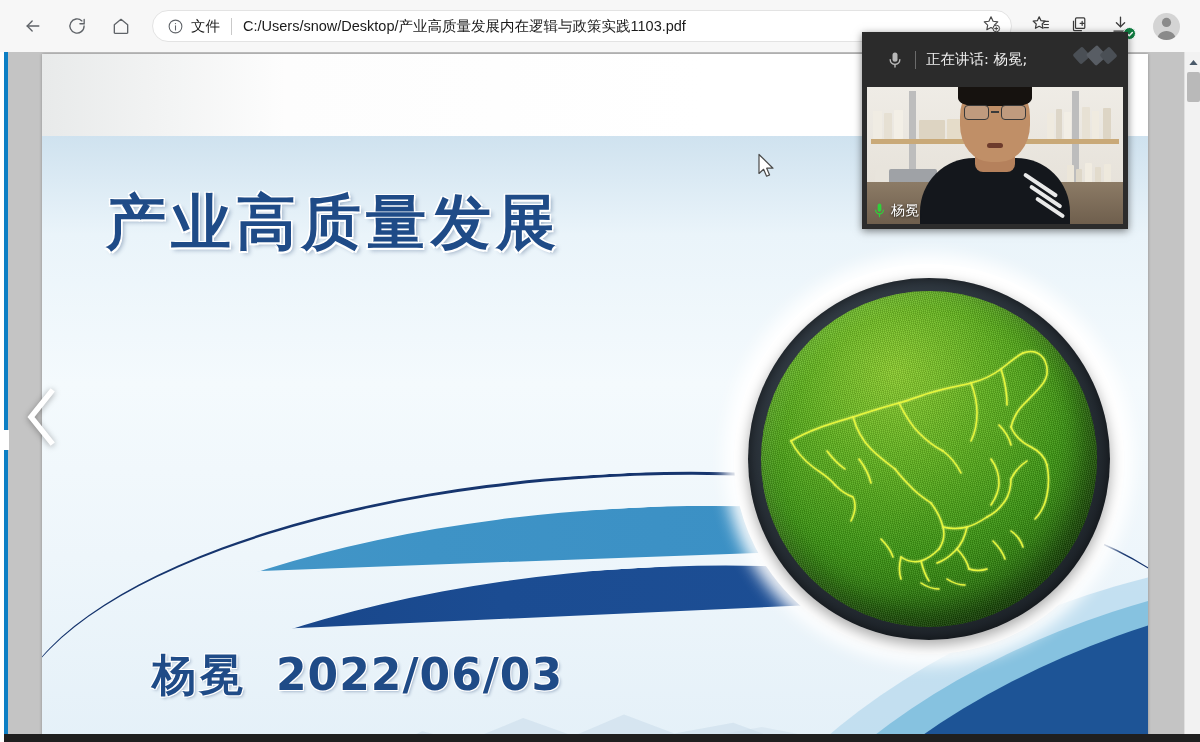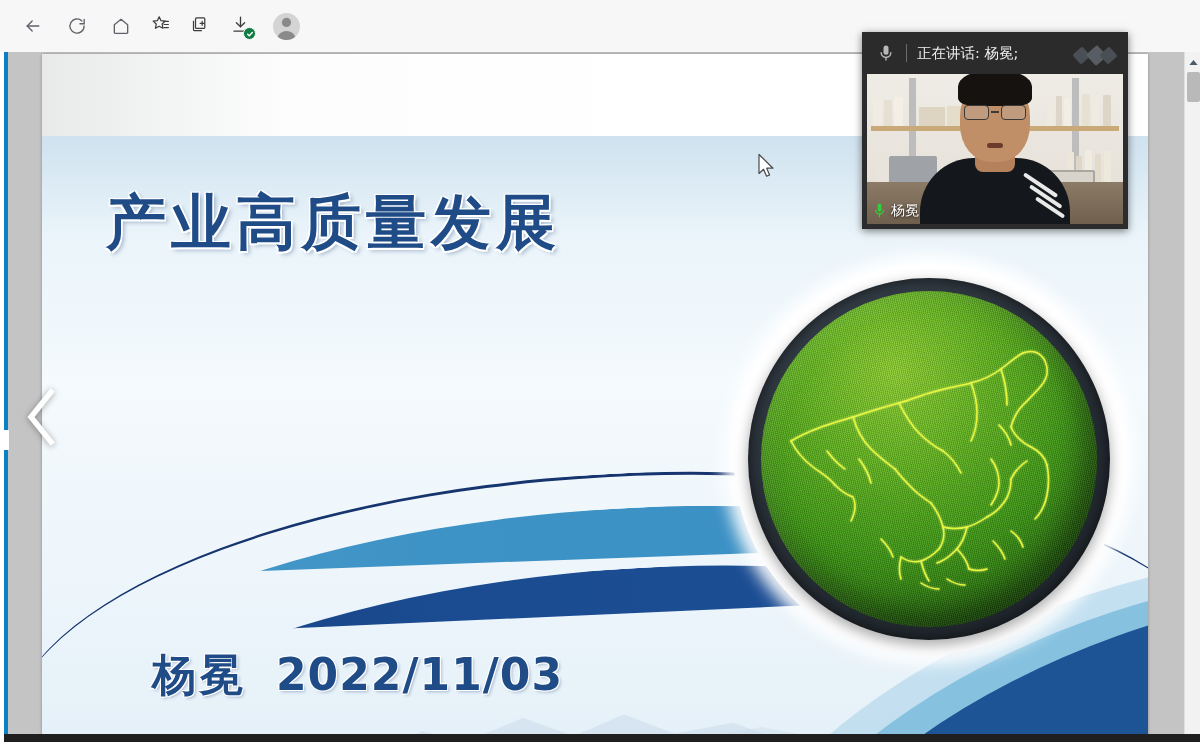--- a/index.html
+++ b/index.html
@@ -260,22 +260,22 @@
   }
 
   
   #video-overlay{
     position:absolute; left:862px; top:32px; width:266px; height:197px;
     z-index:80; background:#2c2c2c;
     box-shadow:0 2px 8px rgba(0,0,0,.5);
     display:flex; flex-direction:column;
   }
   #video-header{
-    height:42px; background:#2b2b2b; display:flex; align-items:center;
-    padding:0 14px; position:relative; flex:0 0 auto;
+    height:55px; background:#2b2b2b; display:flex; align-items:center;
+    padding:0 23px; position:relative; flex:0 0 auto;
   }
   #mic-icon-hdr{ width:20px;height:20px;color:#b8b8b8;flex:0 0 auto; }
   #hdr-sep{ width:1px;height:18px;background:#6b6b6b;margin:0 10px;flex:0 0 auto; }
   #speaking-text{
     color:#ededed; font-size:14.5px; white-space:nowrap;
     font-family:"DejaVu Sans","Liberation Sans",sans-serif;
   }
   #meeting-logo{
     position:absolute; right:10px; top:12px; width:46px; height:22px;
     display:flex; align-items:center;
@@ -383,20 +383,39 @@
   </div>
 
   <div class="nav-btn">
     <span>
       <svg width="20" height="20" viewBox="0 0 24 24" fill="none" stroke="currentColor" stroke-width="1.6" stroke-linejoin="round">
         <path d="M4 10.5 12 4l8 6.5V20a.8.8 0 0 1-.8.8H4.8A.8.8 0 0 1 4 20z"></path>
       </svg>
     </span>
   </div>
 
+  <div id="address-bar">
+    <span id="info-icon">
+      <svg width="17" height="17" viewBox="0 0 24 24" fill="none" stroke="currentColor" stroke-width="1.5">
+        <circle cx="12" cy="12" r="9"></circle>
+        <path d="M12 11v6" stroke-linecap="round"></path>
+        <circle cx="12" cy="7.8" r="0.9" fill="currentColor" stroke="none"></circle>
+      </svg>
+    </span>
+    <span id="file-label">文件</span>
+    <span id="addr-sep"></span>
+    <span id="url-text">C:/Users/snow/Desktop/产业高质量发展内在逻辑与政策实践1103.pdf</span>
+    <span id="star-in-bar">
+      <svg width="20" height="20" viewBox="0 0 24 24" fill="none" stroke="currentColor" stroke-width="1.4" stroke-linejoin="round">
+        <path d="M12 3.4l2.5 5.3 5.6.7-4.1 3.9 1 5.6L12 16.2l-5 2.7 1-5.6L3.9 9.4l5.6-.7z"></path>
+        <circle cx="18.3" cy="17.4" r="4" fill="#f7f7f7" stroke="currentColor" stroke-width="1.2"></circle>
+        <path d="M18.3 15.6v3.6M16.5 17.4h3.6" stroke-linecap="round" stroke-width="1.2"></path>
+      </svg>
+    </span>
+  </div>
 
   <div class="tb-icon">
     <span>
       <svg width="21" height="21" viewBox="0 0 24 24" fill="none" stroke="currentColor" stroke-width="1.4" stroke-linejoin="round" stroke-linecap="round">
         <path d="M10.5 3.2l2.1 4.4 4.8.6-3.5 3.3.9 4.8-4.3-2.3-4.3 2.3.9-4.8L3.6 8.2l4.8-.6z"></path>
         <path d="M16 8.5h5M16 12h5M16 15.5h5"></path>
       </svg>
     </span>
   </div>
 
@@ -498,21 +517,21 @@
           <path d="M186 288 C192 292 198 294 204 294"></path>
           <path d="M160 292 C166 296 172 298 178 298"></path>
           <path d="M98 168 C104 176 108 184 110 192"></path>
           <path d="M66 160 C72 168 78 174 84 178"></path>
         </svg>
       </div>
     </div>
 
     <div id="slide-author">
       <span id="author-name">杨冕</span>
-      <span id="author-date">2022/11/03</span>
+      <span id="author-date">2022/06/03</span>
     </div>
   </div>
 
   <div id="prev-page-chevron">
     <span>
       <svg width="40" height="62" viewBox="0 0 40 62" fill="none" stroke="currentColor" stroke-width="5.5" stroke-linecap="square" stroke-linejoin="miter">
         <path d="M28 6 L8 31 L28 56"></path>
       </svg>
     </span>
   </div>

